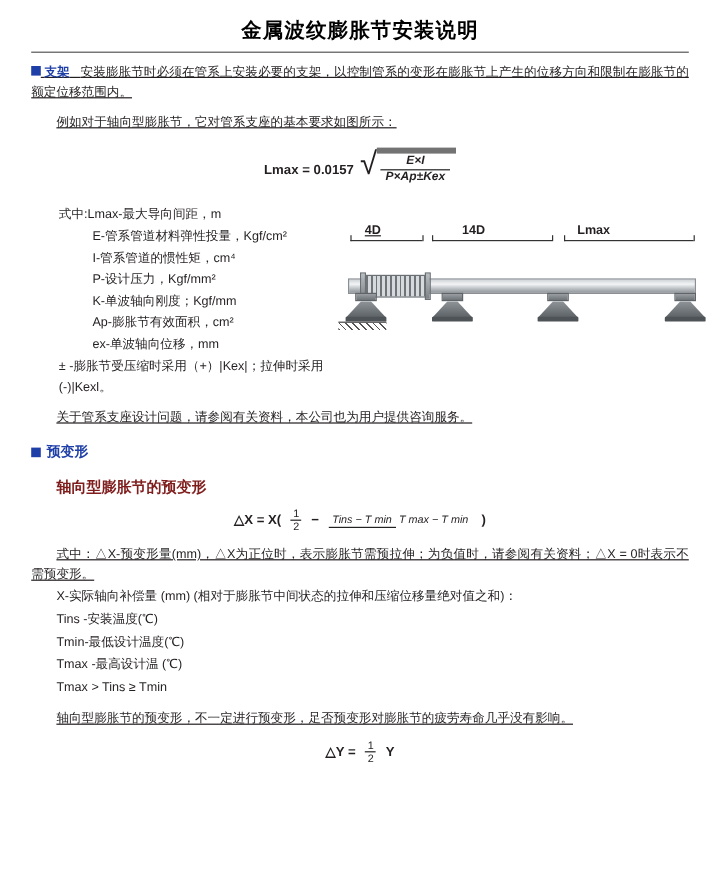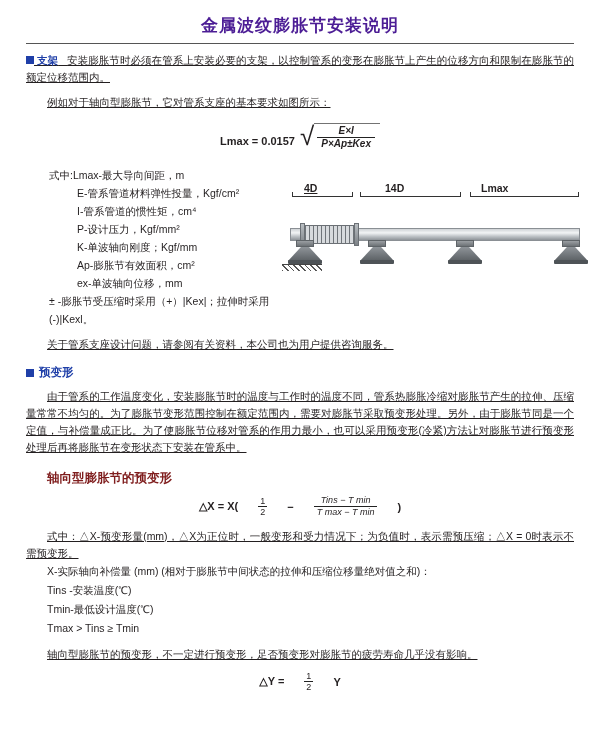--- a/index.html
+++ b/index.html
@@ -21,21 +21,21 @@
     padding: 0;
     box-sizing: border-box;
     position: relative;
   }
   .doc-title {
     text-align: center;
     font-size: 17px;
     font-weight: bold;
     letter-spacing: 1px;
     margin: 14px 0 6px 0;
-    color: #4c1d95;
+    color: #000000;
   }
   .title-rule {
     width: 548px;
     margin: 0 auto;
     border-bottom: 1px solid #555;
   }
   .body-wrap {
     padding: 0 26px;
     box-sizing: border-box;
   }
@@ -109,21 +109,21 @@
     display: inline-flex;
     align-items: stretch;
     margin-left: 2px;
   }
   .sqrt .radical {
     font-size: 26px;
     line-height: 26px;
     font-weight: normal;
   }
   .sqrt .under {
-    border-top: 1px solid #737373;
+    border-top: 5px solid #737373;
     padding: 1px 5px 0 3px;
     display: flex;
     align-items: center;
   }
   .def-list {
     margin: 6px 0 0 0;
     font-size: 10.5px;
     line-height: 18px;
   }
   .def-list .row {
@@ -248,37 +248,37 @@
     border-top: 1px solid #444;
   }
   .delta-formula {
     text-align: center;
     font-size: 11px;
     margin: 8px 0 10px 0;
   }
   .delta-formula .eq {
     display: inline-flex;
     align-items: center;
-    gap: 20px;
+    gap: 8px;
     font-weight: bold;
   }
   .half {
     display: inline-flex;
     flex-direction: column;
     text-align: center;
     font-size: 9px;
     line-height: 10px;
     vertical-align: middle;
     font-weight: normal;
   }
   .half .n { border-bottom: 1px solid #222; padding: 0 2px; }
   .half .d { padding: 0 2px; }
   .fracT {
     display: inline-flex;
-    flex-direction: column;
+    flex-direction: row;
     text-align: center;
     font-size: 9px;
     line-height: 11px;
     font-style: italic;
     vertical-align: middle;
     font-weight: normal;
   }
   .fracT .n { border-bottom: 1px solid #222; padding: 0 3px; }
   .fracT .d { padding: 0 3px; }
   .small-list {
@@ -381,46 +381,46 @@
       </div>
     </div>
 
     <p class="para indent2">关于管系支座设计问题，请参阅有关资料，本公司也为用户提供咨询服务。</p>
 
     <div class="sec-head">
       <span class="sq"></span>
       <span>预变形</span>
     </div>
 
-    <p class="para indent2">由于管系的工作温度变化，安装膨胀节时的温度与工作时的温度不同，管系热膨胀冷缩对膨胀节产生的拉伸、压缩量常常不均匀的。为了膨胀节变形范围控制在额定范围内，需要对膨胀节采取预变形处理。另外，由于膨胀节同是一个定值，与补偿量成正比。为了使膨胀节位移对管系的作用力最小，也可以采用预变形(冷紧)方法让对膨胀节进行预变形处理后再将膨胀节在变形状态下安装在管系中。</p>
 
     <div class="sub-head">轴向型膨胀节的预变形</div>
 
     <div class="delta-formula">
       <span class="eq">
         <span>△X = X(</span>
         <span class="half">
           <span class="n">1</span>
           <span class="d">2</span>
         </span>
         <span>−</span>
         <span class="fracT">
           <span class="n">Tins − T min</span>
           <span class="d">T max − T min</span>
         </span>
         <span>)</span>
       </span>
     </div>
 
-    <p class="para indent2">式中：△X-预变形量(mm)，△X为正位时，一般变形和受力情况下；为负值时，表示需预压缩；△X = 0时表示不需预变形。</p>
+    <p class="para indent2">式中：△X-预变形量(mm)，△X为正位时，表示膨胀节需预拉伸；为负值时，请参阅有关资料；△X = 0时表示不需预变形。</p>
 
     <div class="small-list">
       <div>X-实际轴向补偿量 (mm) (相对于膨胀节中间状态的拉伸和压缩位移量绝对值之和)：</div>
       <div>Tins -安装温度(℃)</div>
       <div>Tmin-最低设计温度(℃)</div>
+      <div>Tmax -最高设计温 (℃)</div>
       <div>Tmax &gt; Tins ≥ Tmin</div>
     </div>
 
     <p class="para indent2">轴向型膨胀节的预变形，不一定进行预变形，足否预变形对膨胀节的疲劳寿命几乎没有影响。</p>
 
 
     <div class="delta-formula">
       <span class="eq">
         <span>△Y =</span>
         <span class="half">

